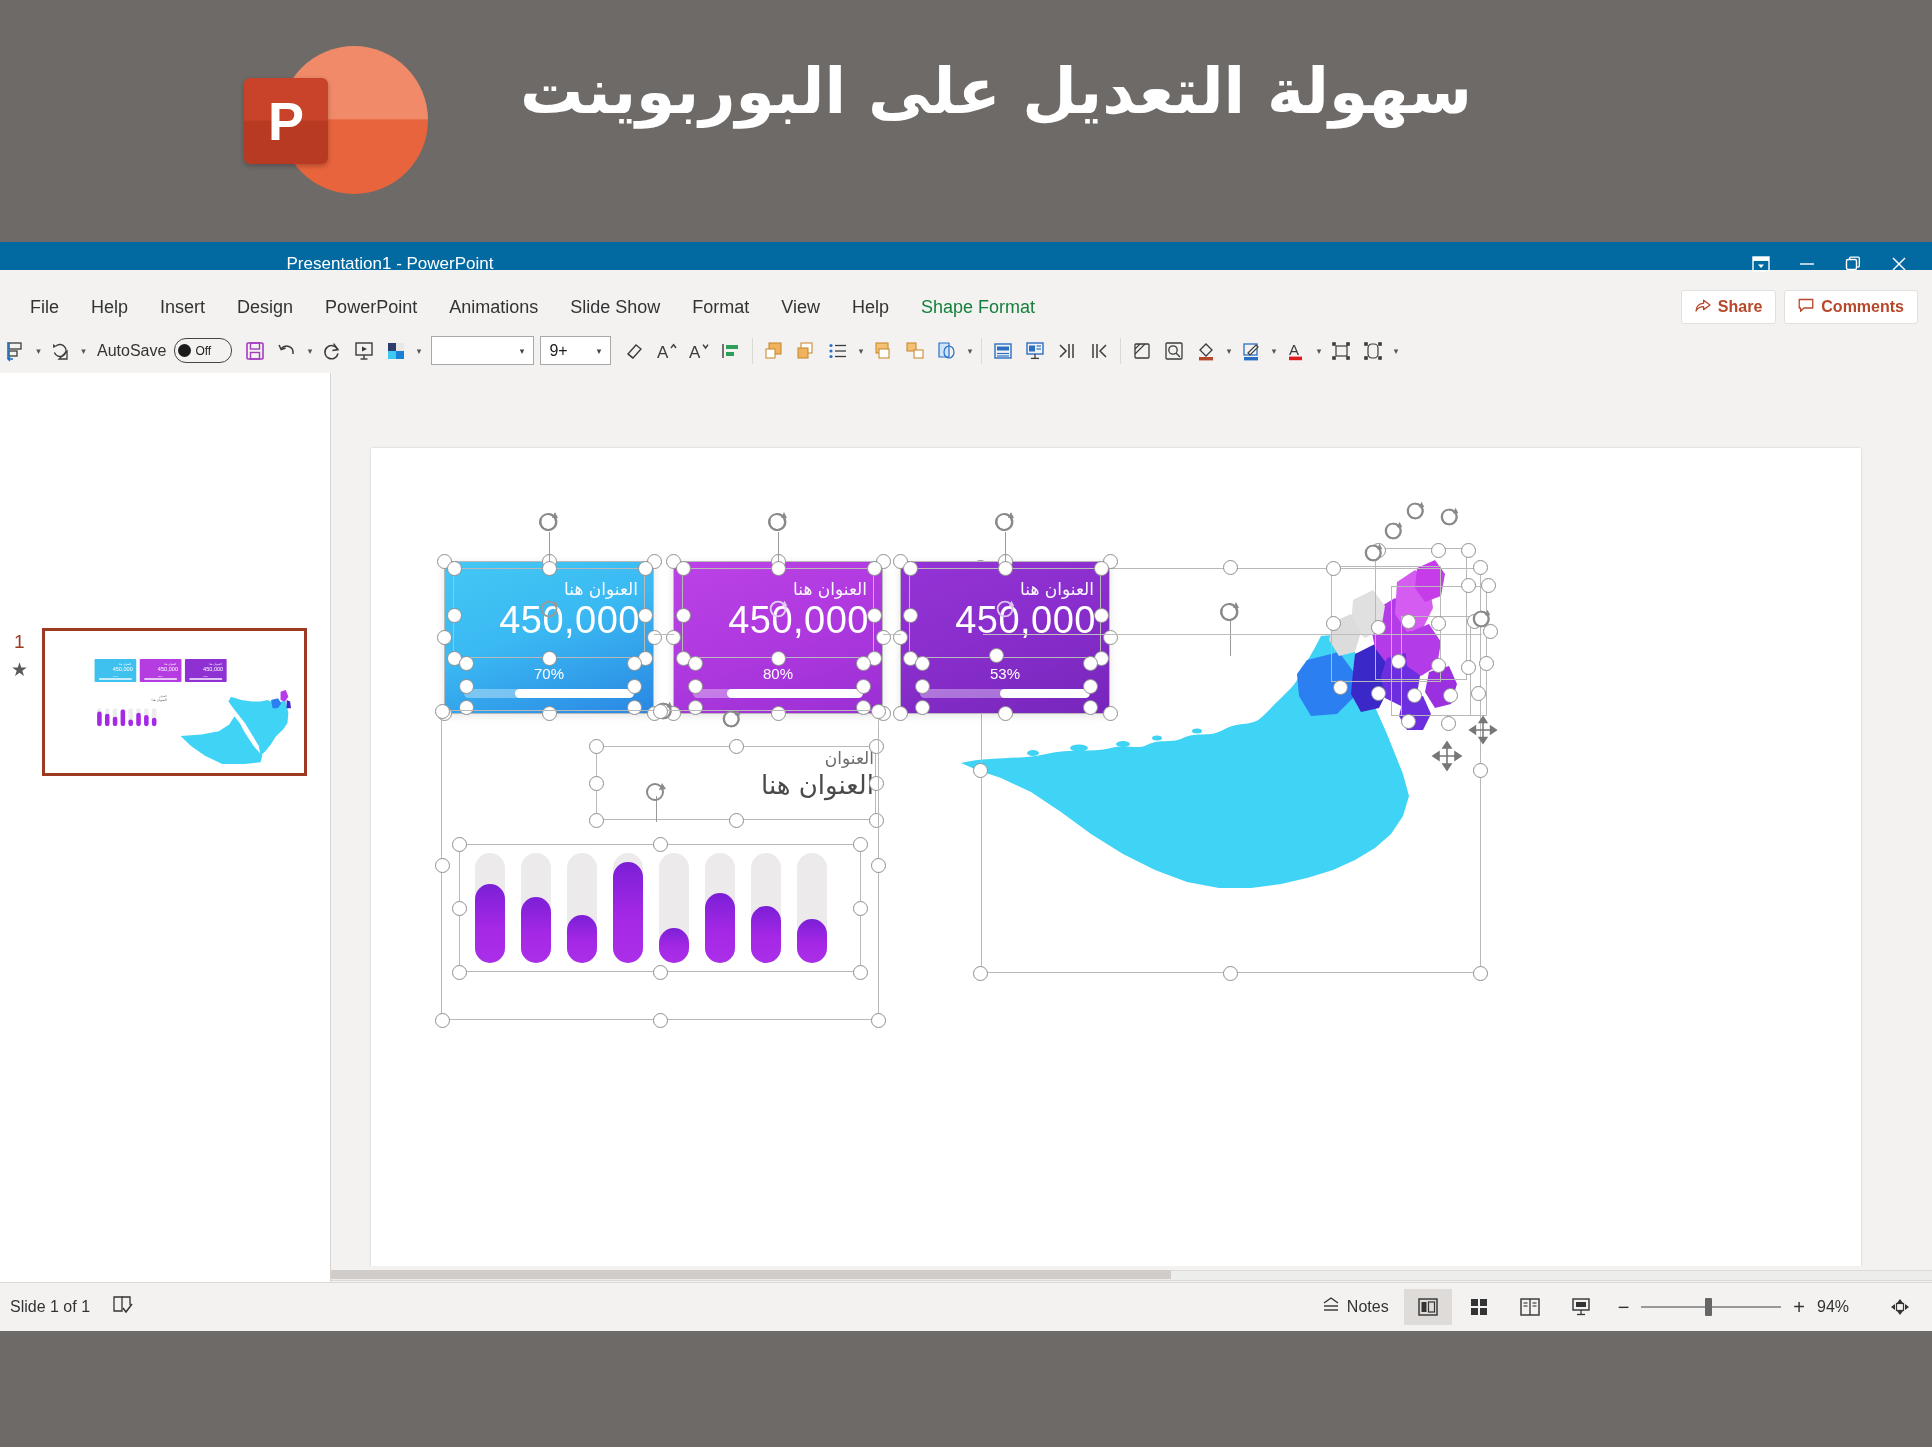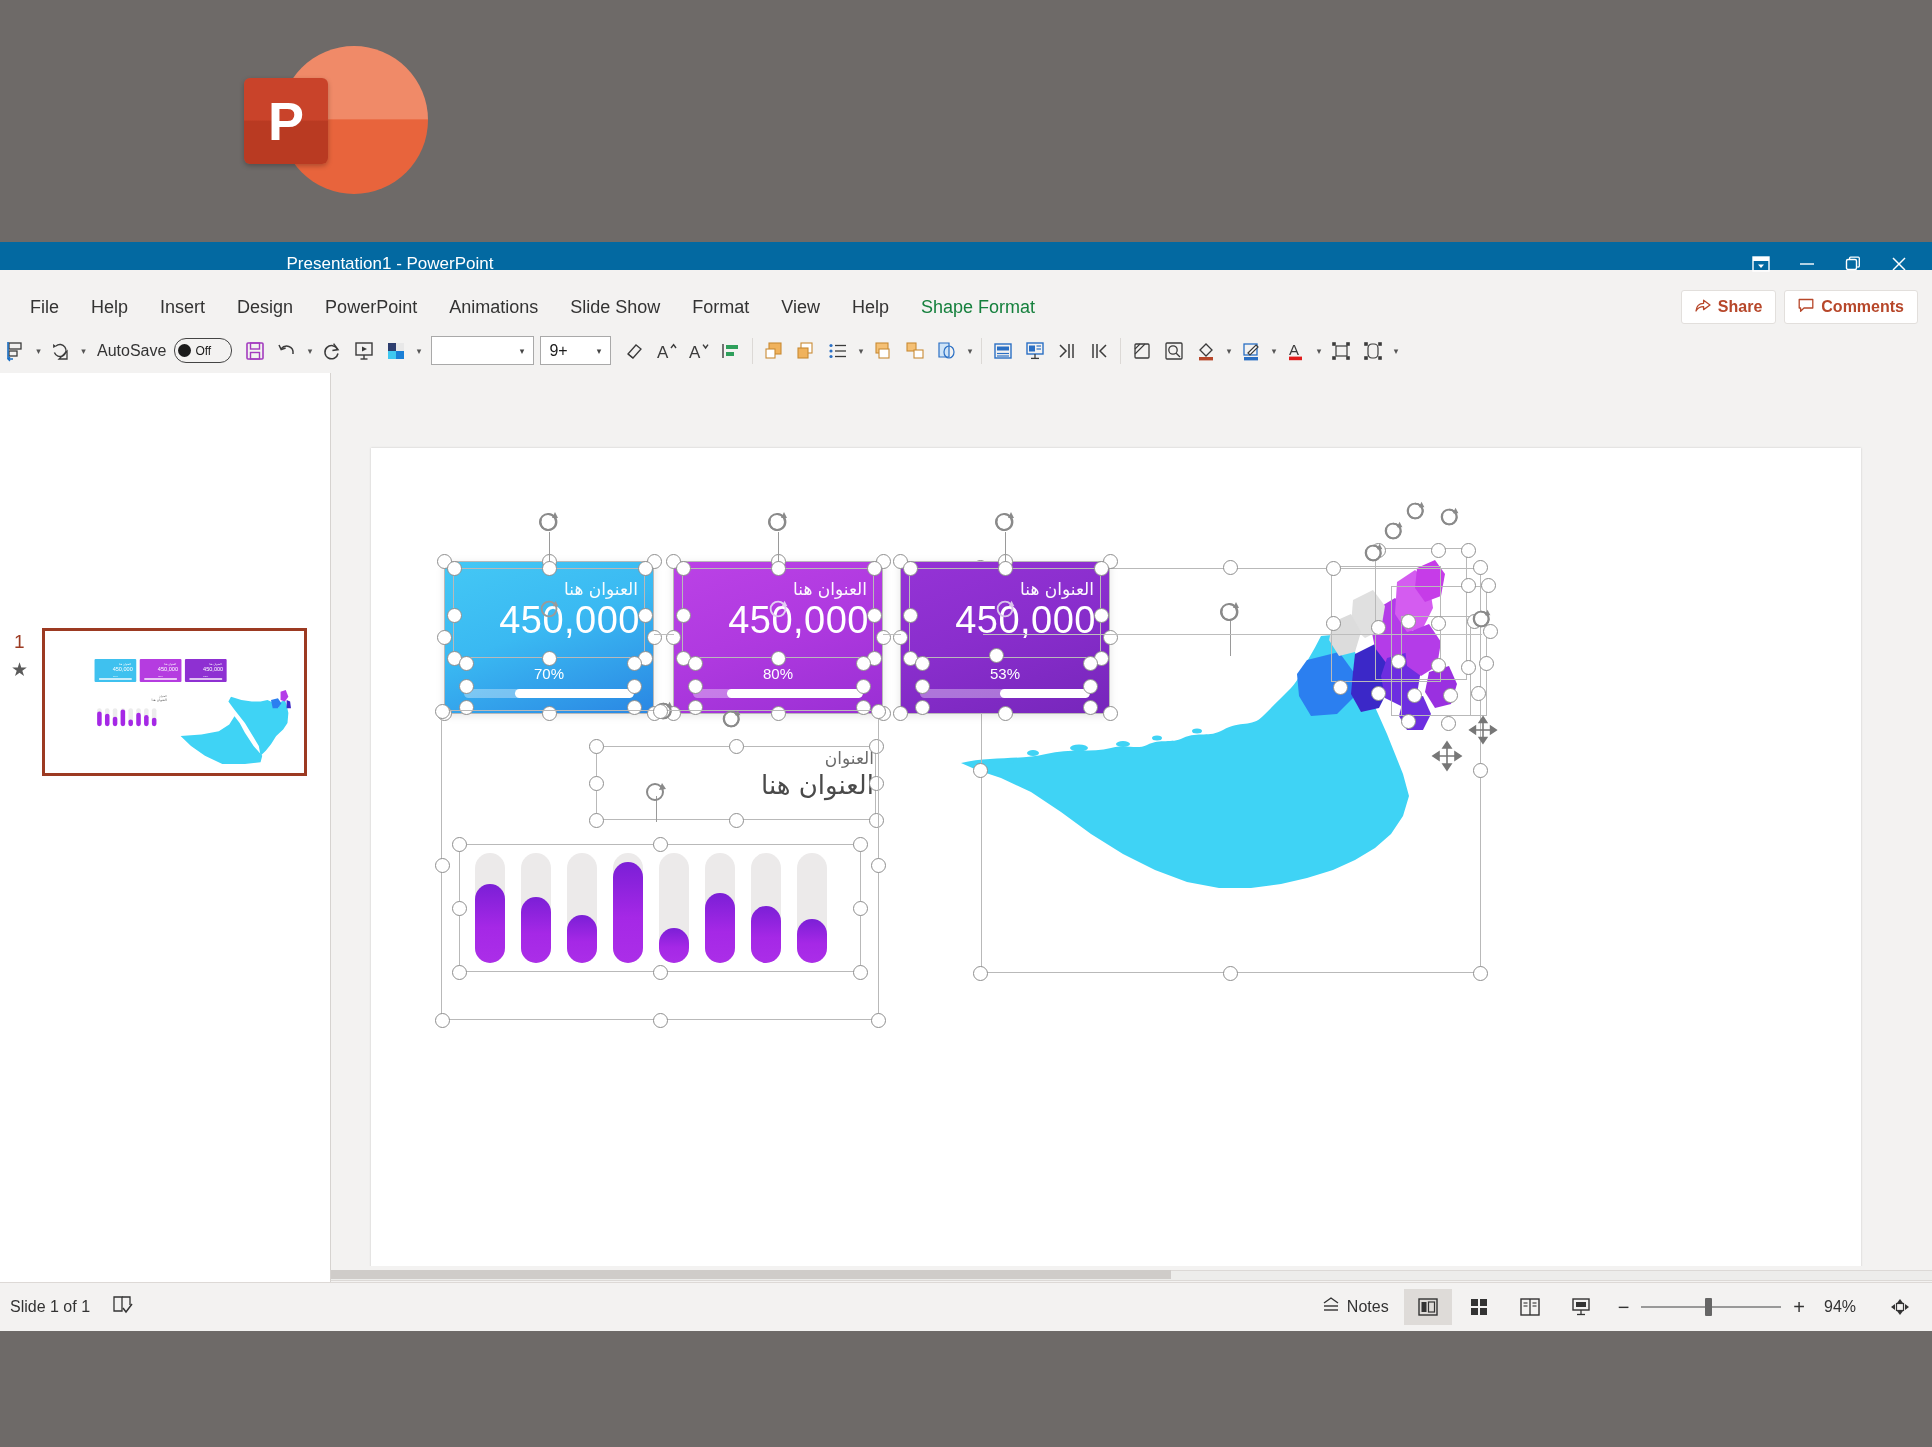--- a/index.html
+++ b/index.html
@@ -84,21 +84,21 @@
      border-top:1px solid #ddd9d6;display:flex;align-items:center;}
   .st-left{position:absolute;left:10px;display:flex;align-items:center;gap:22px;}
   .st-left .txt{font-size:16px;color:#333;}
   .st-right{position:absolute;right:8px;display:flex;align-items:center;gap:3px;}
   .st-btn{width:48px;height:36px;display:flex;align-items:center;justify-content:center;color:#333;}
   .st-btn.sel{background:#dedbd8;}
   .notesbtn{display:flex;align-items:center;gap:6px;padding:0 12px;height:36px;font-size:16px;color:#333;}
   .zoomrow{display:flex;align-items:center;gap:12px;padding:0 10px;}
   .zoomline{width:140px;height:2px;background:#999;position:relative;}
   .zoomknob{position:absolute;left:64px;top:-8px;width:7px;height:18px;background:#666;border-radius:1px;}
-  .zoompct{font-size:16px;color:#333;width:46px;text-align:center;}
+  .zoompct{font-size:16px;color:#333;width:46px;text-align:left;}
 
   
   .hscroll{position:absolute;left:331px;top:1024px;width:1601px;height:16px;background:#f3f2f1;}
   .hscroll .track{position:absolute;left:0;top:4px;width:1601px;height:9px;background:#ededeb;
      border-top:1px solid #dcd9d6;border-bottom:1px solid #dcd9d6;}
   .hscroll .thumb{position:absolute;left:0;top:4px;width:840px;height:9px;background:#cfccc9;}
 
   
   .kpi{position:absolute;width:210px;height:153px;border-radius:3px;color:#fff;overflow:hidden;
      box-shadow:0 2px 9px rgba(0,0,0,.10);}
@@ -138,20 +138,21 @@
 
 <div class="root">
 
   <div class="banner">
     <div class="ppt-logo">
       <div class="circ"></div>
       <div class="sq">
           <span>P</span>
         </div>
     </div>
+    <div class="banner-title">سهولة التعديل على البوربوينت</div>
   </div>
 
   <div class="window">
 
     <div class="titlebar">
       <div class="doc-title">Presentation1  -  PowerPoint</div>
 
 
       <div class="winbtns">
         <div class="winbtn">

